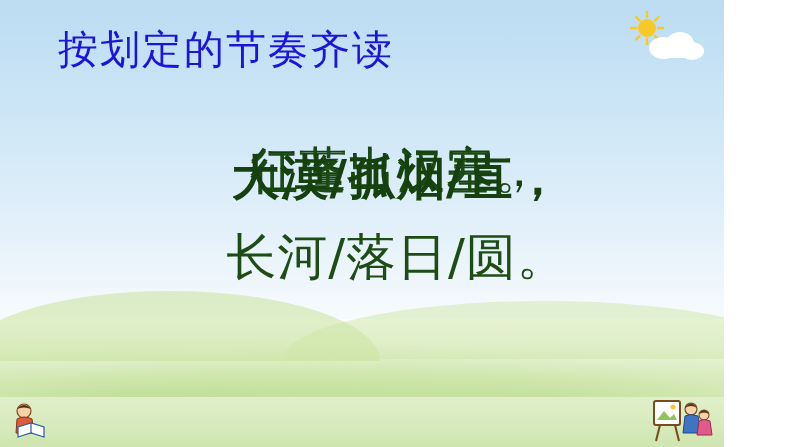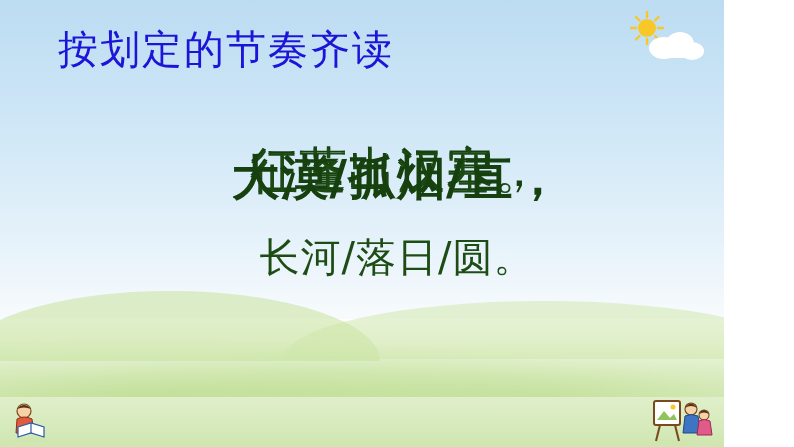--- a/index.html
+++ b/index.html
@@ -96,21 +96,21 @@
     line-height: 58px;
     color: #1d4d14;
     letter-spacing: 1px;
     white-space: nowrap;
   }
   .stacked1 { top: 6px; color: #17400f; margin-top: 6px; }
   .stacked2 { top: 14px; color: #1b4a12; }
   .stacked3 { top: 20px; color: #17400f; font-weight: bold; }
   .line-bottom {
     top: 100px;
-    font-size: 40px;
+    font-size: 50px;
     color: #1d4d14;
   }
 
   
   .kid-left {
     position: absolute;
     left: 8px;
     bottom: 4px;
     width: 46px;
     height: 44px;

